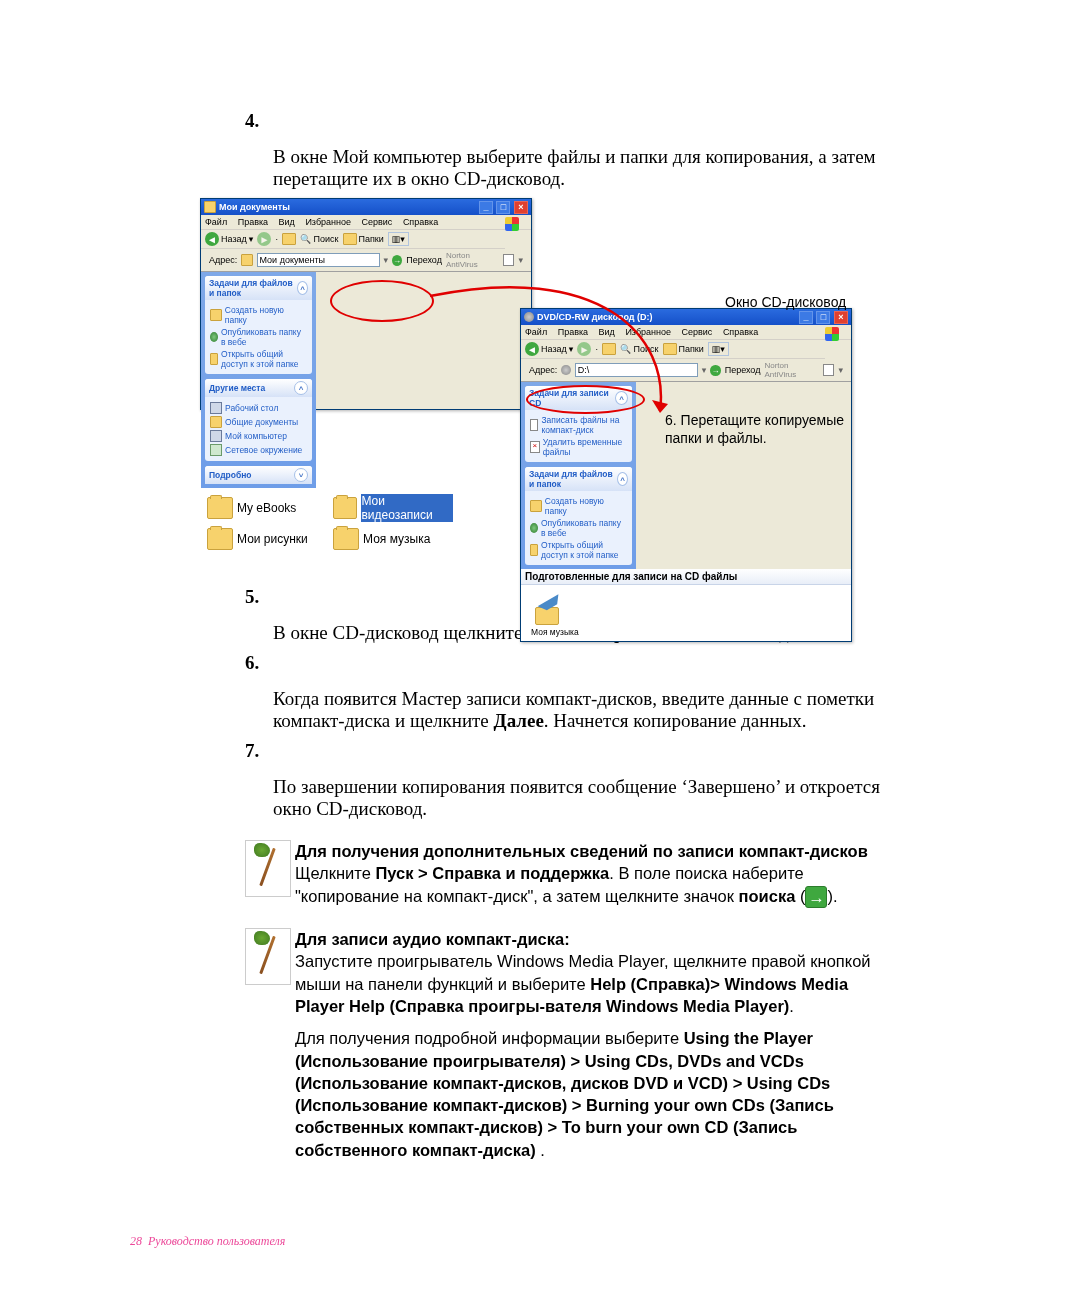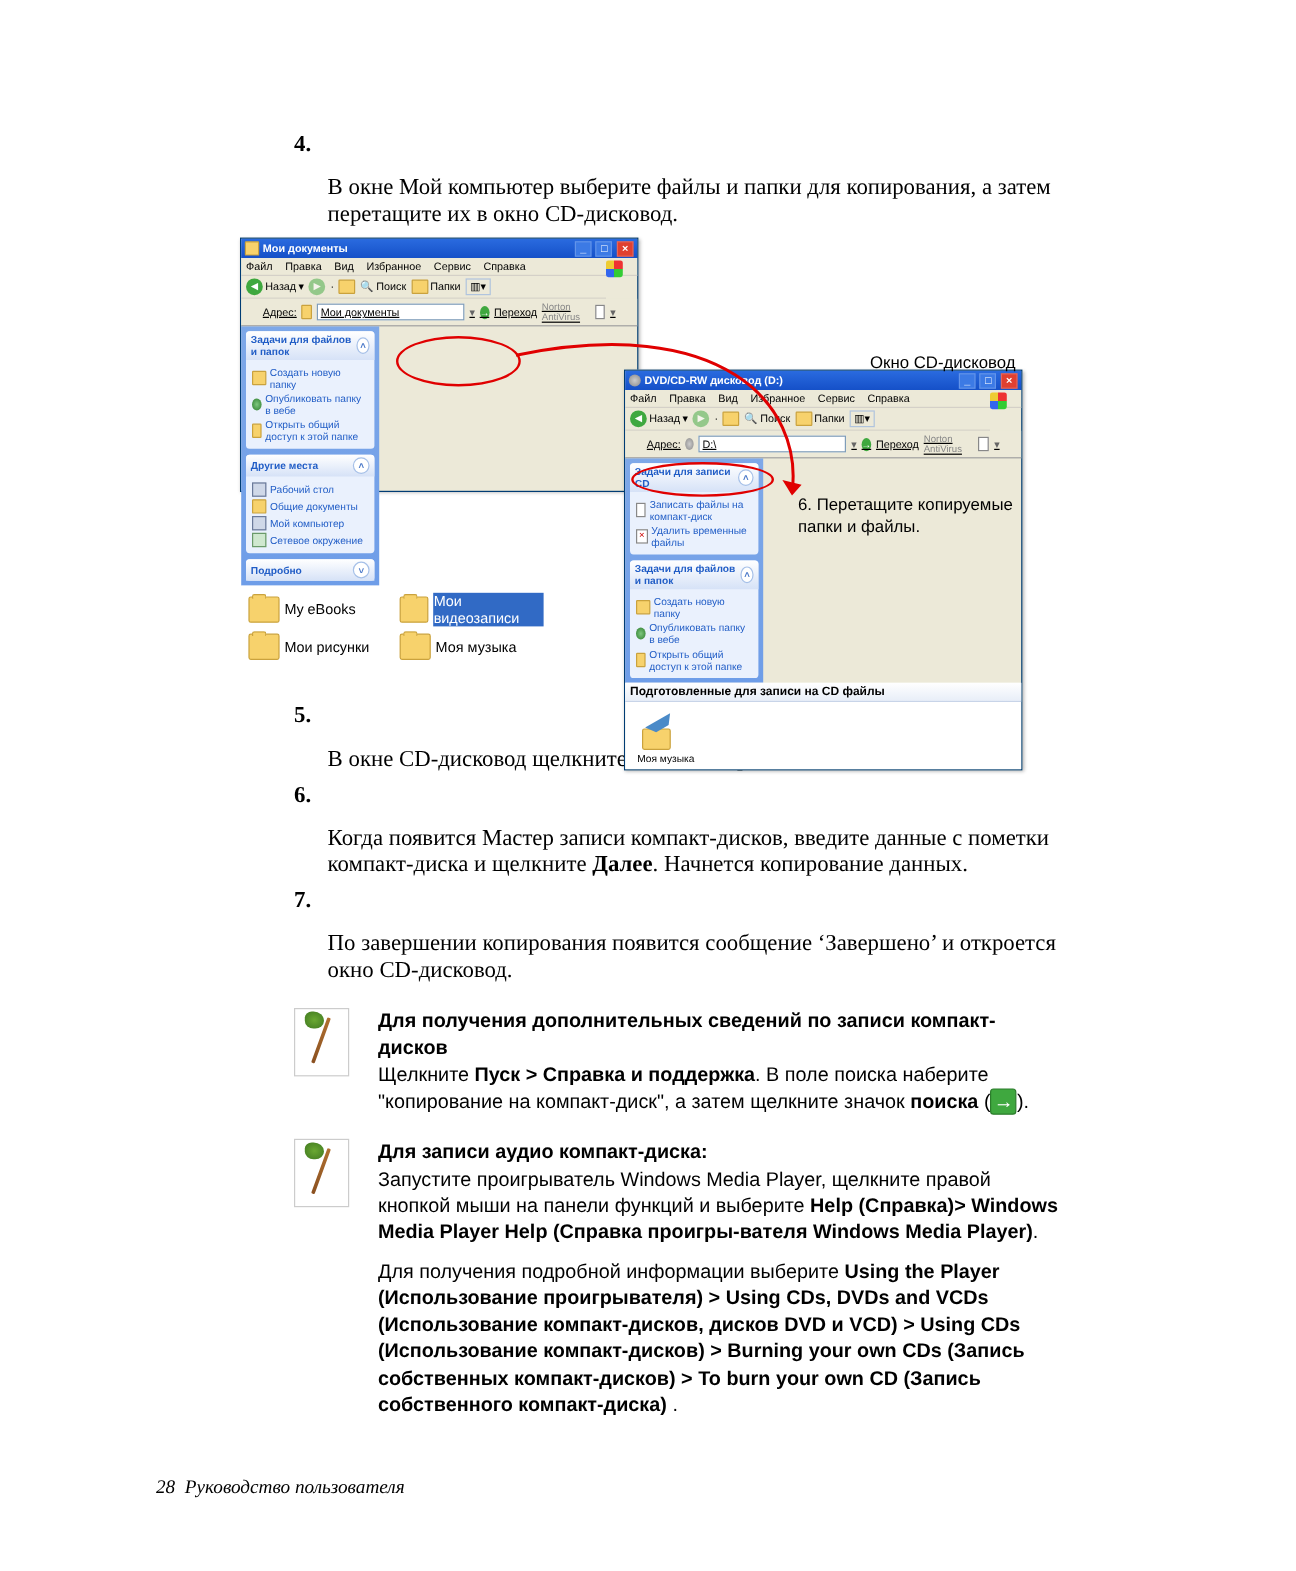--- a/index.html
+++ b/index.html
@@ -66,21 +66,21 @@
   .menubar span { margin-right: 8px; text-decoration-color: transparent; }
   .toolbar {
     background:#ece9d8; padding:2px 4px; border-bottom:1px solid #d4d0c8;
     display:flex; align-items:center; gap:4px; font-size:9px;
   }
   .toolbar .tb-btn { display:flex; align-items:center; gap:2px; }
   .icon-circle { width:14px;height:14px;border-radius:50%;display:inline-flex;align-items:center;justify-content:center;color:#fff;font-size:10px;font-weight:bold; }
   .icon-green { background:#3fa83f; }
   .icon-folder { width:12px;height:10px;background:#f7d26c;border:1px solid #caa23d;display:inline-block;border-radius:1px; }
   .addrbar {
-    background:#ece9d8; padding:2px 18px; font-size:9px; display:flex; align-items:center; gap:4px; border-bottom:1px solid #a0a0a0;text-decoration:underline;
+    background:#ece9d8; padding:2px 8px; font-size:9px; display:flex; align-items:center; gap:4px; border-bottom:1px solid #a0a0a0;
   }
   .addrbar input { flex:1; height:12px; font-size:9px; border:1px solid #7f9db9; background:#fff; padding:0 2px; }
   .xpwin .body { display:flex;flex-direction:column; }
   .sidepane {
     width: 115px; background: linear-gradient(#7ea8e8, #6e9de8);
     padding: 4px; box-sizing: border-box;
     display:flex; flex-direction:column; gap:5px;
   }
   .pane-section {
     background:#eaf1fd; border-radius:3px; font-size:8.5px;
@@ -107,21 +107,21 @@
   .red-oval {
     position:absolute; border:2px solid #e00000; border-radius:50%;
     pointer-events:none;
   }
   .red-arrow {
     position:absolute; pointer-events:none;
   }
   .annot { position:absolute; font-size:14px; font-family: Arial; }
   .step5 { text-align:left; font-size:14px; margin-left: 280px; margin-top:4px; }
   .content-block { margin-top: 18px; }
-  .note-row { display:flex; gap:24px; margin-top:20px; }
+  .note-row { display:flex; gap:4px; margin-top:20px; }
   .note-icon {
     width:44px; height:55px; flex:0 0 44px;
     background:#fff; border:1px solid #ccc;
     position:relative;
   }
   .note-icon::after {
     content:""; position:absolute; left:20px; top:6px;
     width:3px;height:40px;background:linear-gradient(#b07030,#8a5020);
     transform:rotate(20deg); border-radius:1px;
   }
@@ -132,21 +132,21 @@
   }
   .note-body { flex:1; font-size:16.5px; line-height:1.35; font-family: Arial; }
   .bold { font-weight:bold; }
   .search-icon-green {
     display:inline-flex;width:20px;height:20px;background:#3fa83f;border:1px solid #2c7c2c;
     border-radius:3px;align-items:center;justify-content:center;color:#fff;font-weight:bold;
     vertical-align:middle;
   }
   .footer {
     position:absolute; bottom:60px; left:130px; font-style:italic;
-    font-family:"Times New Roman",serif; font-size:16px; color:#000000;
+    font-family:"Times New Roman",serif; font-size:12px; color:#ec4899;
   }
   .xp-logo { width:14px;height:14px;display:inline-block;background:
     conic-gradient(#e33 0 25%, #3c3 25% 50%, #36e 50% 75%, #ec3 75% 100%);
     border-radius:2px; }
   .mi { width:10px;height:10px;display:inline-block;vertical-align:middle; }
   .mi-doc { background:#fff;border:1px solid #888; }
   .mi-globe { background:radial-gradient(#7fc87f,#2a7a2a);border-radius:50%; }
   .mi-folder { background:#f7d26c;border:1px solid #caa23d;border-radius:1px; }
   .mi-pc { background:#cfd8e8;border:1px solid #6a7a9a; }
   .mi-net { background:#cfe8cf;border:1px solid #6a9a6a; }

